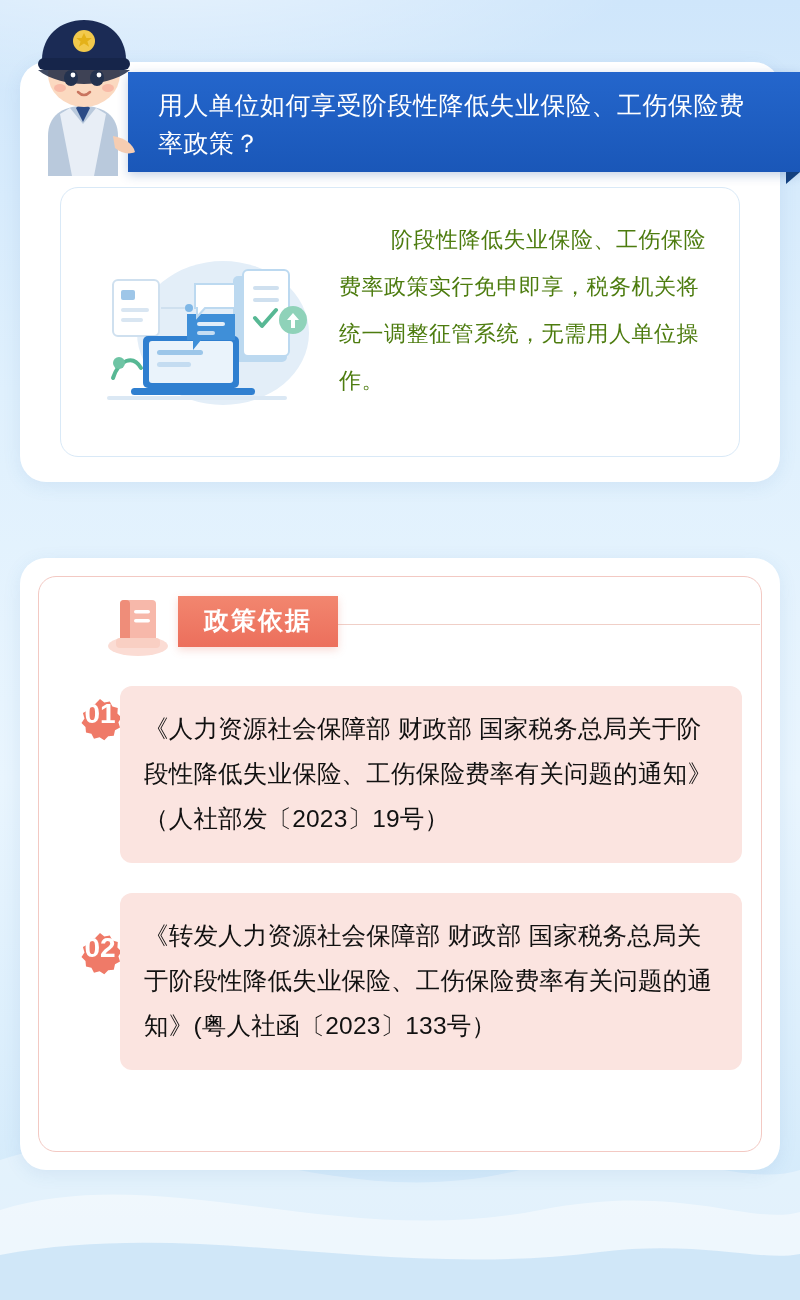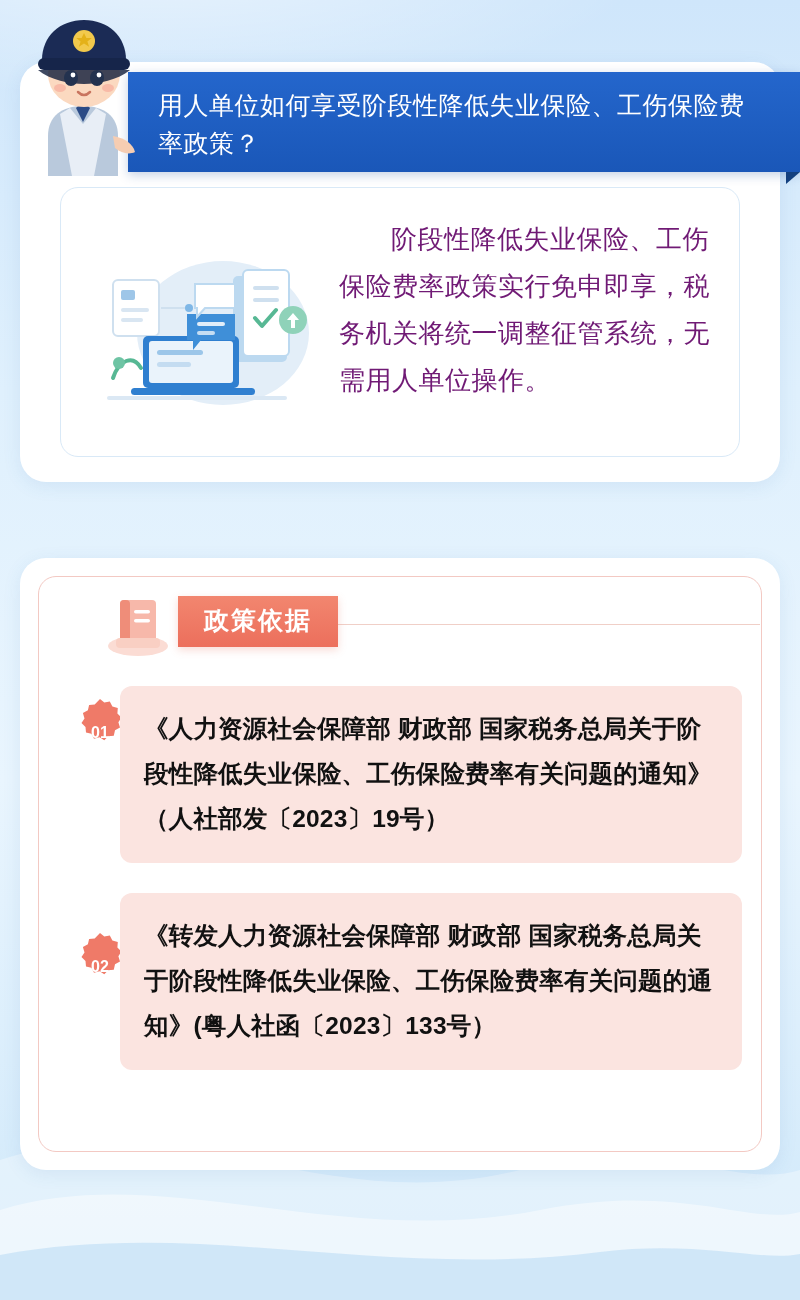--- a/index.html
+++ b/index.html
@@ -99,23 +99,23 @@
     left: 22px;
     top: 40px;
     width: 250px;
     height: 190px;
   }
   .card-top-text {
     position: absolute;
     left: 278px;
     top: 28px;
     width: 380px;
-    font-size: 26px;
+    font-size: 22px;
     line-height: 47px;
-    color: #701a75;
+    color: #4d7c0f;
     text-indent: 52px;
     letter-spacing: 0.5px;
   }
 
   
   .card-policy {
     position: absolute;
     left: 20px;
     top: 558px;
     width: 760px;
@@ -178,35 +178,34 @@
     background: #fbe4e0;
     border-radius: 12px;
     box-sizing: border-box;
     padding: 20px 24px 22px 24px;
   }
   .item-text {
     font-size: 24.5px;
     line-height: 45px;
     color: #111111;
     letter-spacing: 0.2px;
-    font-weight: bold;
   }
   .item-1 { top: 128px; }
   .item-2 { top: 335px; }
 
   .num-badge {
     position: absolute;
     left: 58px;
     width: 44px;
     height: 44px;
     color: #ffffff;
-    font-size: 16px;
+    font-size: 28px;
     font-weight: bold;
     display: flex;
-    align-items: flex-end;
+    align-items: flex-start;
     justify-content: center;
   }
   .num-1 { top: 140px; }
   .num-2 { top: 374px; }
   .num-badge svg { position: absolute; left:0; top:0; }
   .num-badge span { position: relative; z-index: 2; }
 </style>
 </head>
 <body>
 

